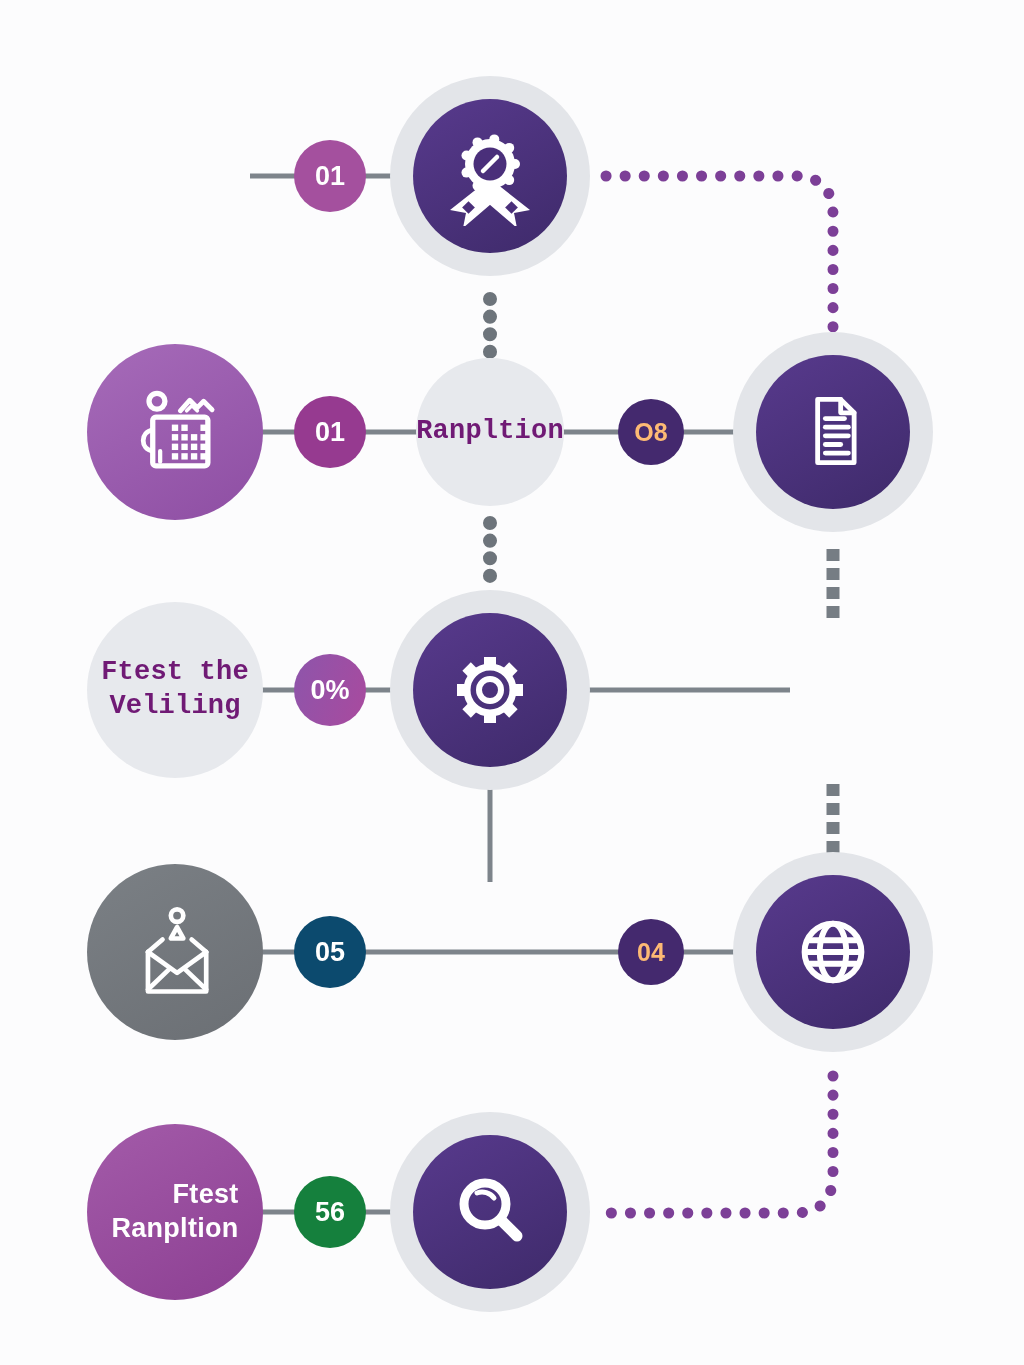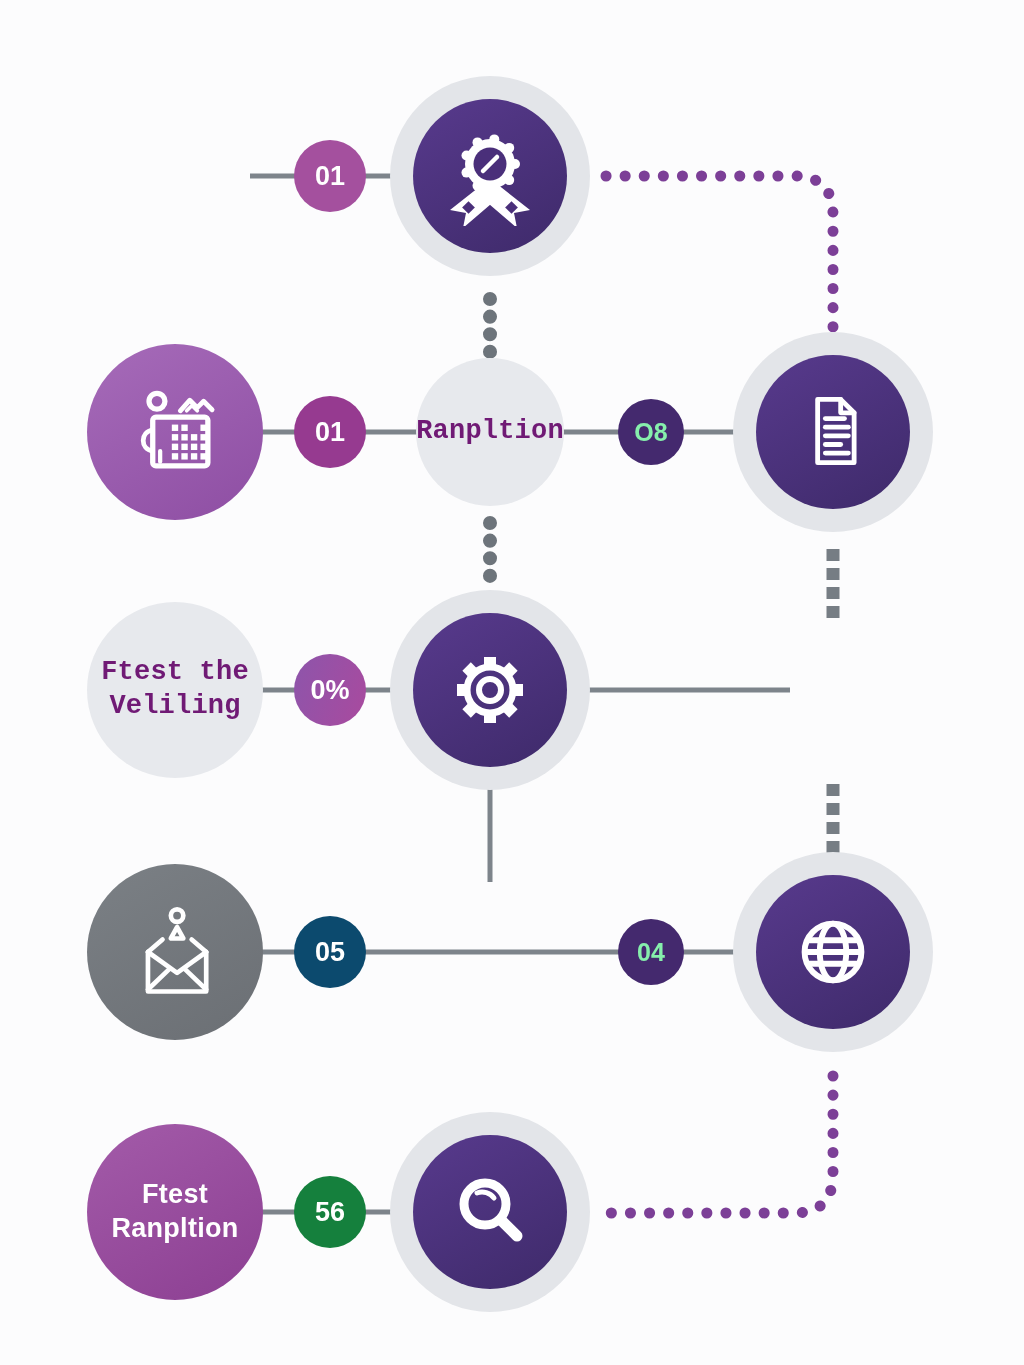--- a/index.html
+++ b/index.html
@@ -9,34 +9,34 @@
     font-family:"Liberation Sans", sans-serif;
   }
   .connectors { position:absolute; left:0; top:0; z-index:0; }
   .circle {
     position:absolute; border-radius:50%; z-index:1;
     display:flex; align-items:center; justify-content:center;
     text-align:center; box-sizing:border-box;
   }
   .bubble-lg { width:176px; height:176px; }
   .badge { width:72px; height:72px; color:#fff; font-weight:700; font-size:27px; }
-  .badge-sm { width:66px; height:66px; color:#86efac; font-weight:700; font-size:25px; }
+  .badge-sm { width:66px; height:66px; color:#fdba74; font-weight:700; font-size:25px; }
   .ring { width:200px; height:200px; background:#e3e5e9; }
   .ring .inner {
     position:relative; width:154px; height:154px; border-radius:50%;
     display:flex; align-items:center; justify-content:center;
     background:linear-gradient(150deg,#583a8d 0%,#3e2a6a 100%);
   }
   .label-circle { width:148px; height:148px; background:#e7e9ed; }
   .white-label { color:#ffffff; font-weight:700; font-size:27px; line-height:1.25; letter-spacing:.3px; }
   .slate-label { color:#701a75; font-weight:700; font-size:27px; line-height:1.25; letter-spacing:.2px;font-family:Liberation Mono, monospace; }
   .grad-deep   { background:linear-gradient(150deg,#4f3689 0%,#422b72 100%); }
   .grad-purple { background:linear-gradient(150deg,#a66bb9 0%,#8e4ea3 100%); }
   .grad-gray   { background:linear-gradient(150deg,#7b8085 0%,#6b6f74 100%); }
-  .grad-plum   { background:linear-gradient(150deg,#a35ba9 0%,#8c3f92 100%); }
+  .grad-plum   { background:linear-gradient(150deg,#a35ba9 0%,#8c3f92 100%);text-align:right; }
   .bg-magenta  { background:#a4509e; }
   .bg-dkmag    { background:#963a90; }
   .bg-grad-mag { background:linear-gradient(110deg,#8d55ab 0%,#a94a9e 100%); }
   .bg-deepmag  { background:#0c4a6e; }
   .bg-lilac    { background:#15803d; }
   .bg-indigo   { background:#44296e; }
   .speed-label { font-size:30px; }
 </style>
 </head>
 <body>

